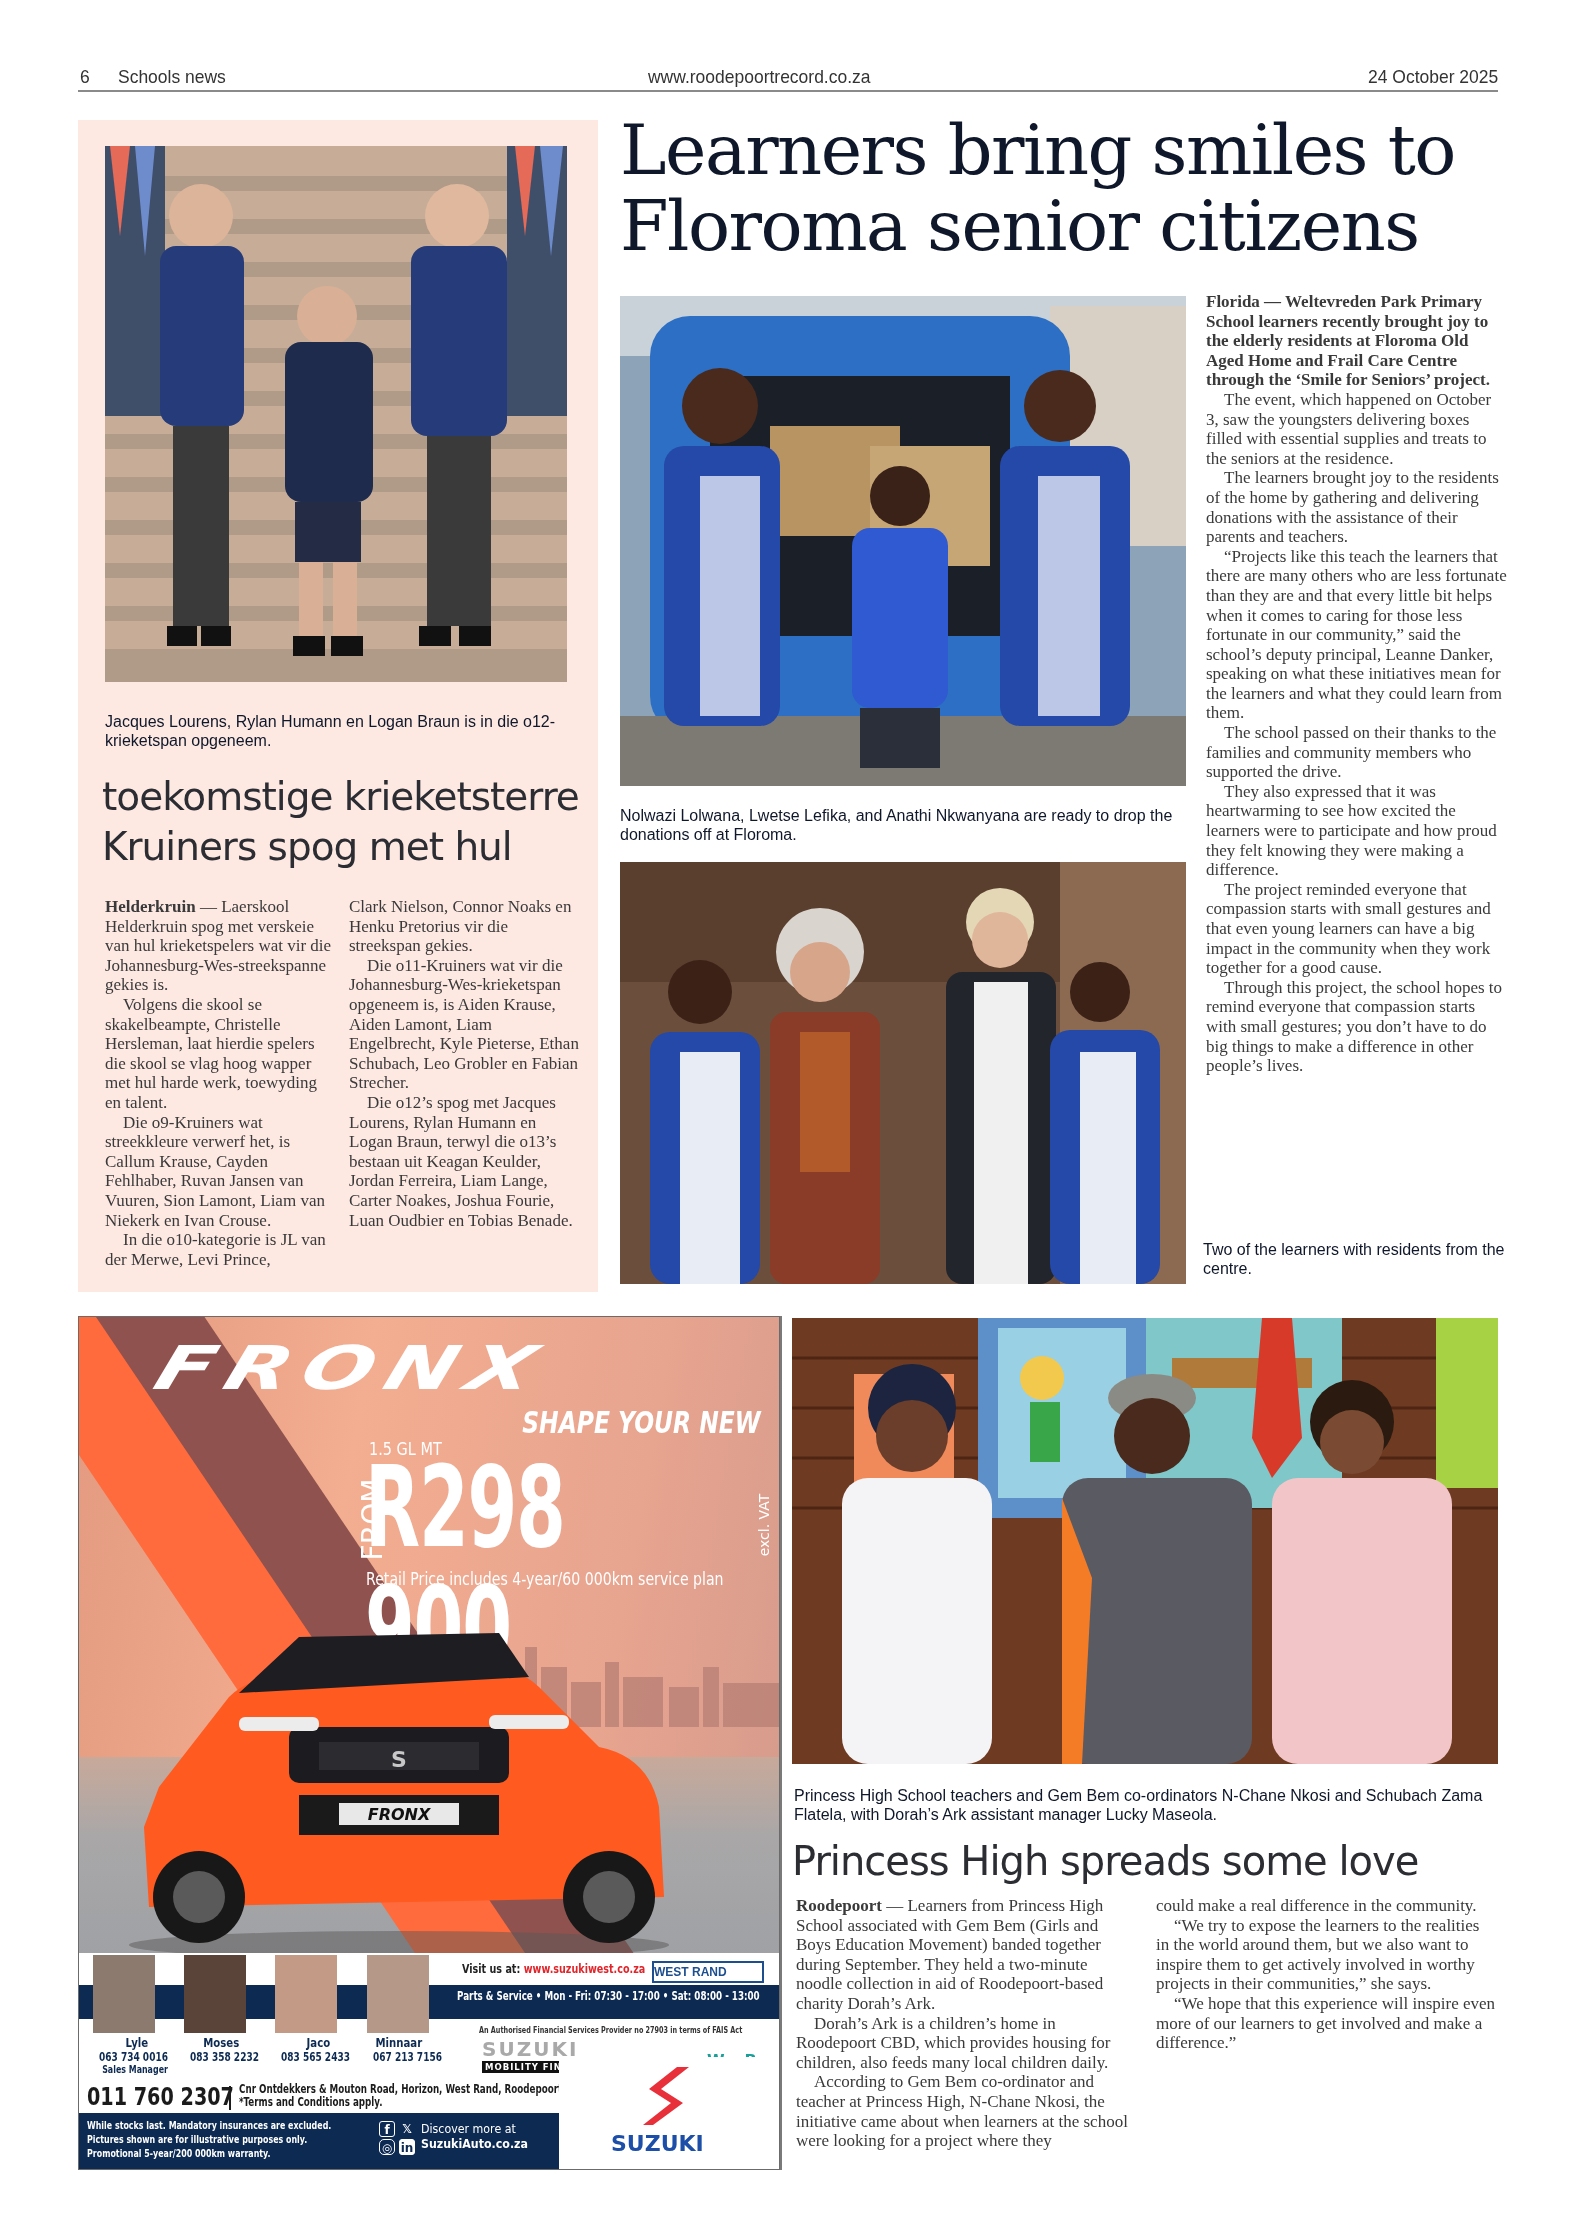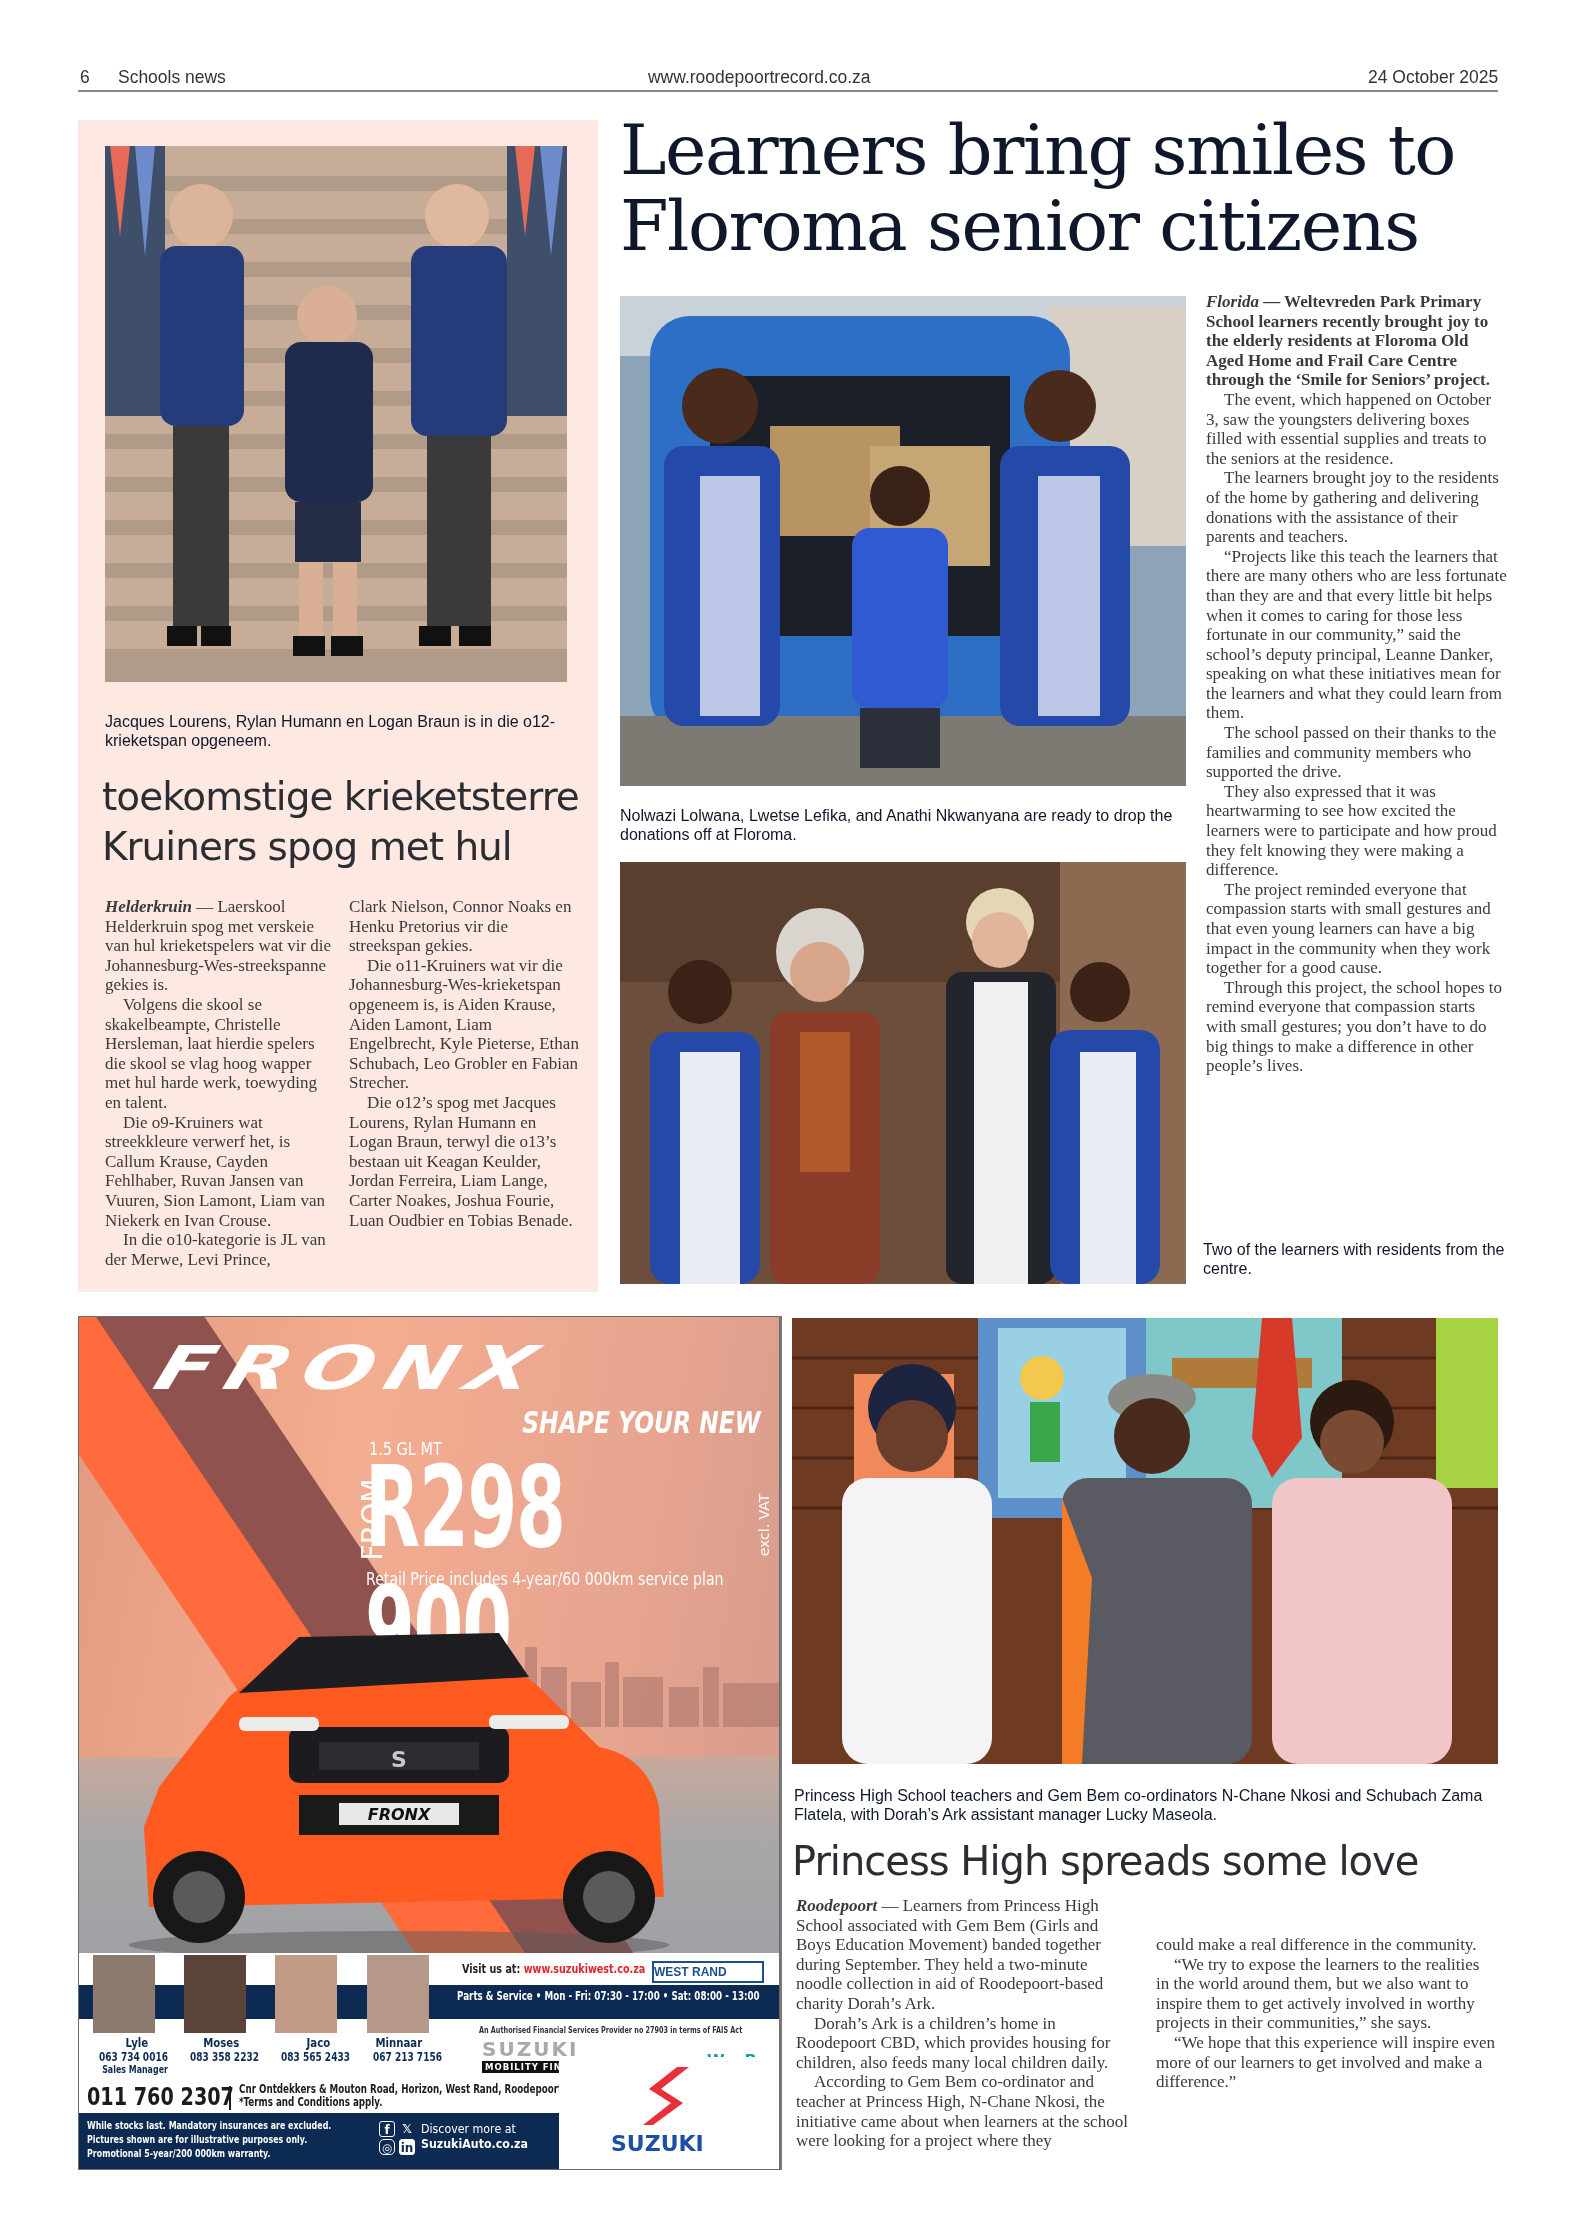--- a/index.html
+++ b/index.html
@@ -17,21 +17,21 @@
   .photo { overflow: hidden; }
   .photo svg { display: block; width: 100%; height: 100%; }
 
   .caption { font-family: "Liberation Sans", sans-serif; font-size: 16px; line-height: 19px; color: #0f172a; }
   .headline-sans { font-family: "DejaVu Sans", sans-serif; color: #2b2d33; letter-spacing: -1px; }
   .headline-serif { font-family: "DejaVu Serif", serif; color: #0f172a; letter-spacing: -1.5px; }
 
   .body-col { font-family: "Liberation Serif", serif; font-size: 17px; line-height: 19.6px; color: #3a3a3a; text-align: left; }
   .body-col p { text-indent: 18px; }
   .body-col p.first { text-indent: 0; }
-  .body-col .lede-place { font-style: italic; font-weight: bold; margin-top: 20px; }
+  .body-col .lede-place { font-weight: bold; margin-top: 20px; }
   .body-col .lede-bold { font-weight: bold; }
 
   
   .ad-frame { left: 78px; top: 1316px; width: 702px; height: 854px; border: 1.5px solid #6b6b6b; border-right: 1.5px solid #6b6b6b; overflow: hidden; background: #e8a58c; }
   .ad-bg { position: absolute; inset: 0; background: linear-gradient(100deg, #e39a80 0%, #f3ad90 35%, #e7a48f 70%, #d2998c 100%); }
   .ad-stripe1 { position: absolute; left: -120px; top: -40px; width: 110px; height: 980px; background: #ff6b3d; transform: rotate(-34deg); transform-origin: top left; }
   .ad-stripe2 { position: absolute; left: -10px; top: -40px; width: 90px; height: 980px; background: #8f524e; transform: rotate(-34deg); transform-origin: top left; }
   .fronx-logo { position: absolute; left: 90px; top: 16px; width: 600px; font-family: "DejaVu Sans", sans-serif; font-weight: bold; font-style: italic; font-size: 84px; color: #ffffff; letter-spacing: 12px; transform: skewX(-18deg) scaleY(0.72); transform-origin: left top; }
   .shape-new { position: absolute; right: 18px; top: 88px; font-family: "DejaVu Sans", sans-serif; font-weight: bold; font-style: italic; font-size: 30px; color: #fff; transform: scaleX(0.78); transform-origin: right; letter-spacing: 0px; }
   .variant { position: absolute; left: 290px; top: 122px; font-family: "DejaVu Sans", sans-serif; font-size: 17px; color: #fff; transform: scaleX(0.85); transform-origin: left; }
@@ -370,17 +370,17 @@
 </div>
 <div class="abs caption" style="left:794px;top:1786px;width:700px;">Princess High School teachers and Gem Bem co-ordinators N-Chane Nkosi and Schubach Zama Flatela, with Dorah’s Ark assistant manager Lucky Maseola.</div>
 
 <div class="abs headline-sans" style="left:792px;top:1836px;width:710px;font-size:40px;line-height:50px;">Princess High spreads some love</div>
 
 <div class="abs body-col" style="left:796px;top:1896px;width:340px;">
   <p class="first"><span class="lede-place">Roodepoort</span><span> — </span><span>Learners from Princess High School associated with Gem Bem (Girls and Boys Education Movement) banded together during September. They held a two-minute noodle collection in aid of Roodepoort-based charity Dorah’s Ark.</span></p>
   <p>Dorah’s Ark is a children’s home in Roodepoort CBD, which provides housing for children, also feeds many local children daily.</p>
   <p>According to Gem Bem co-ordinator and teacher at Princess High, N-Chane Nkosi, the initiative came about when learners at the school were looking for a project where they</p>
 </div>
-<div class="abs body-col" style="left:1156px;top:1896px;width:340px;margin-top:39px;">
+<div class="abs body-col" style="left:1156px;top:1896px;width:340px;">
   <p class="first">could make a real difference in the community.</p>
   <p>“We try to expose the learners to the realities in the world around them, but we also want to inspire them to get actively involved in worthy projects in their communities,” she says.</p>
   <p>“We hope that this experience will inspire even more of our learners to get involved and make a difference.”</p>
 </div>
 
 </body></html>

